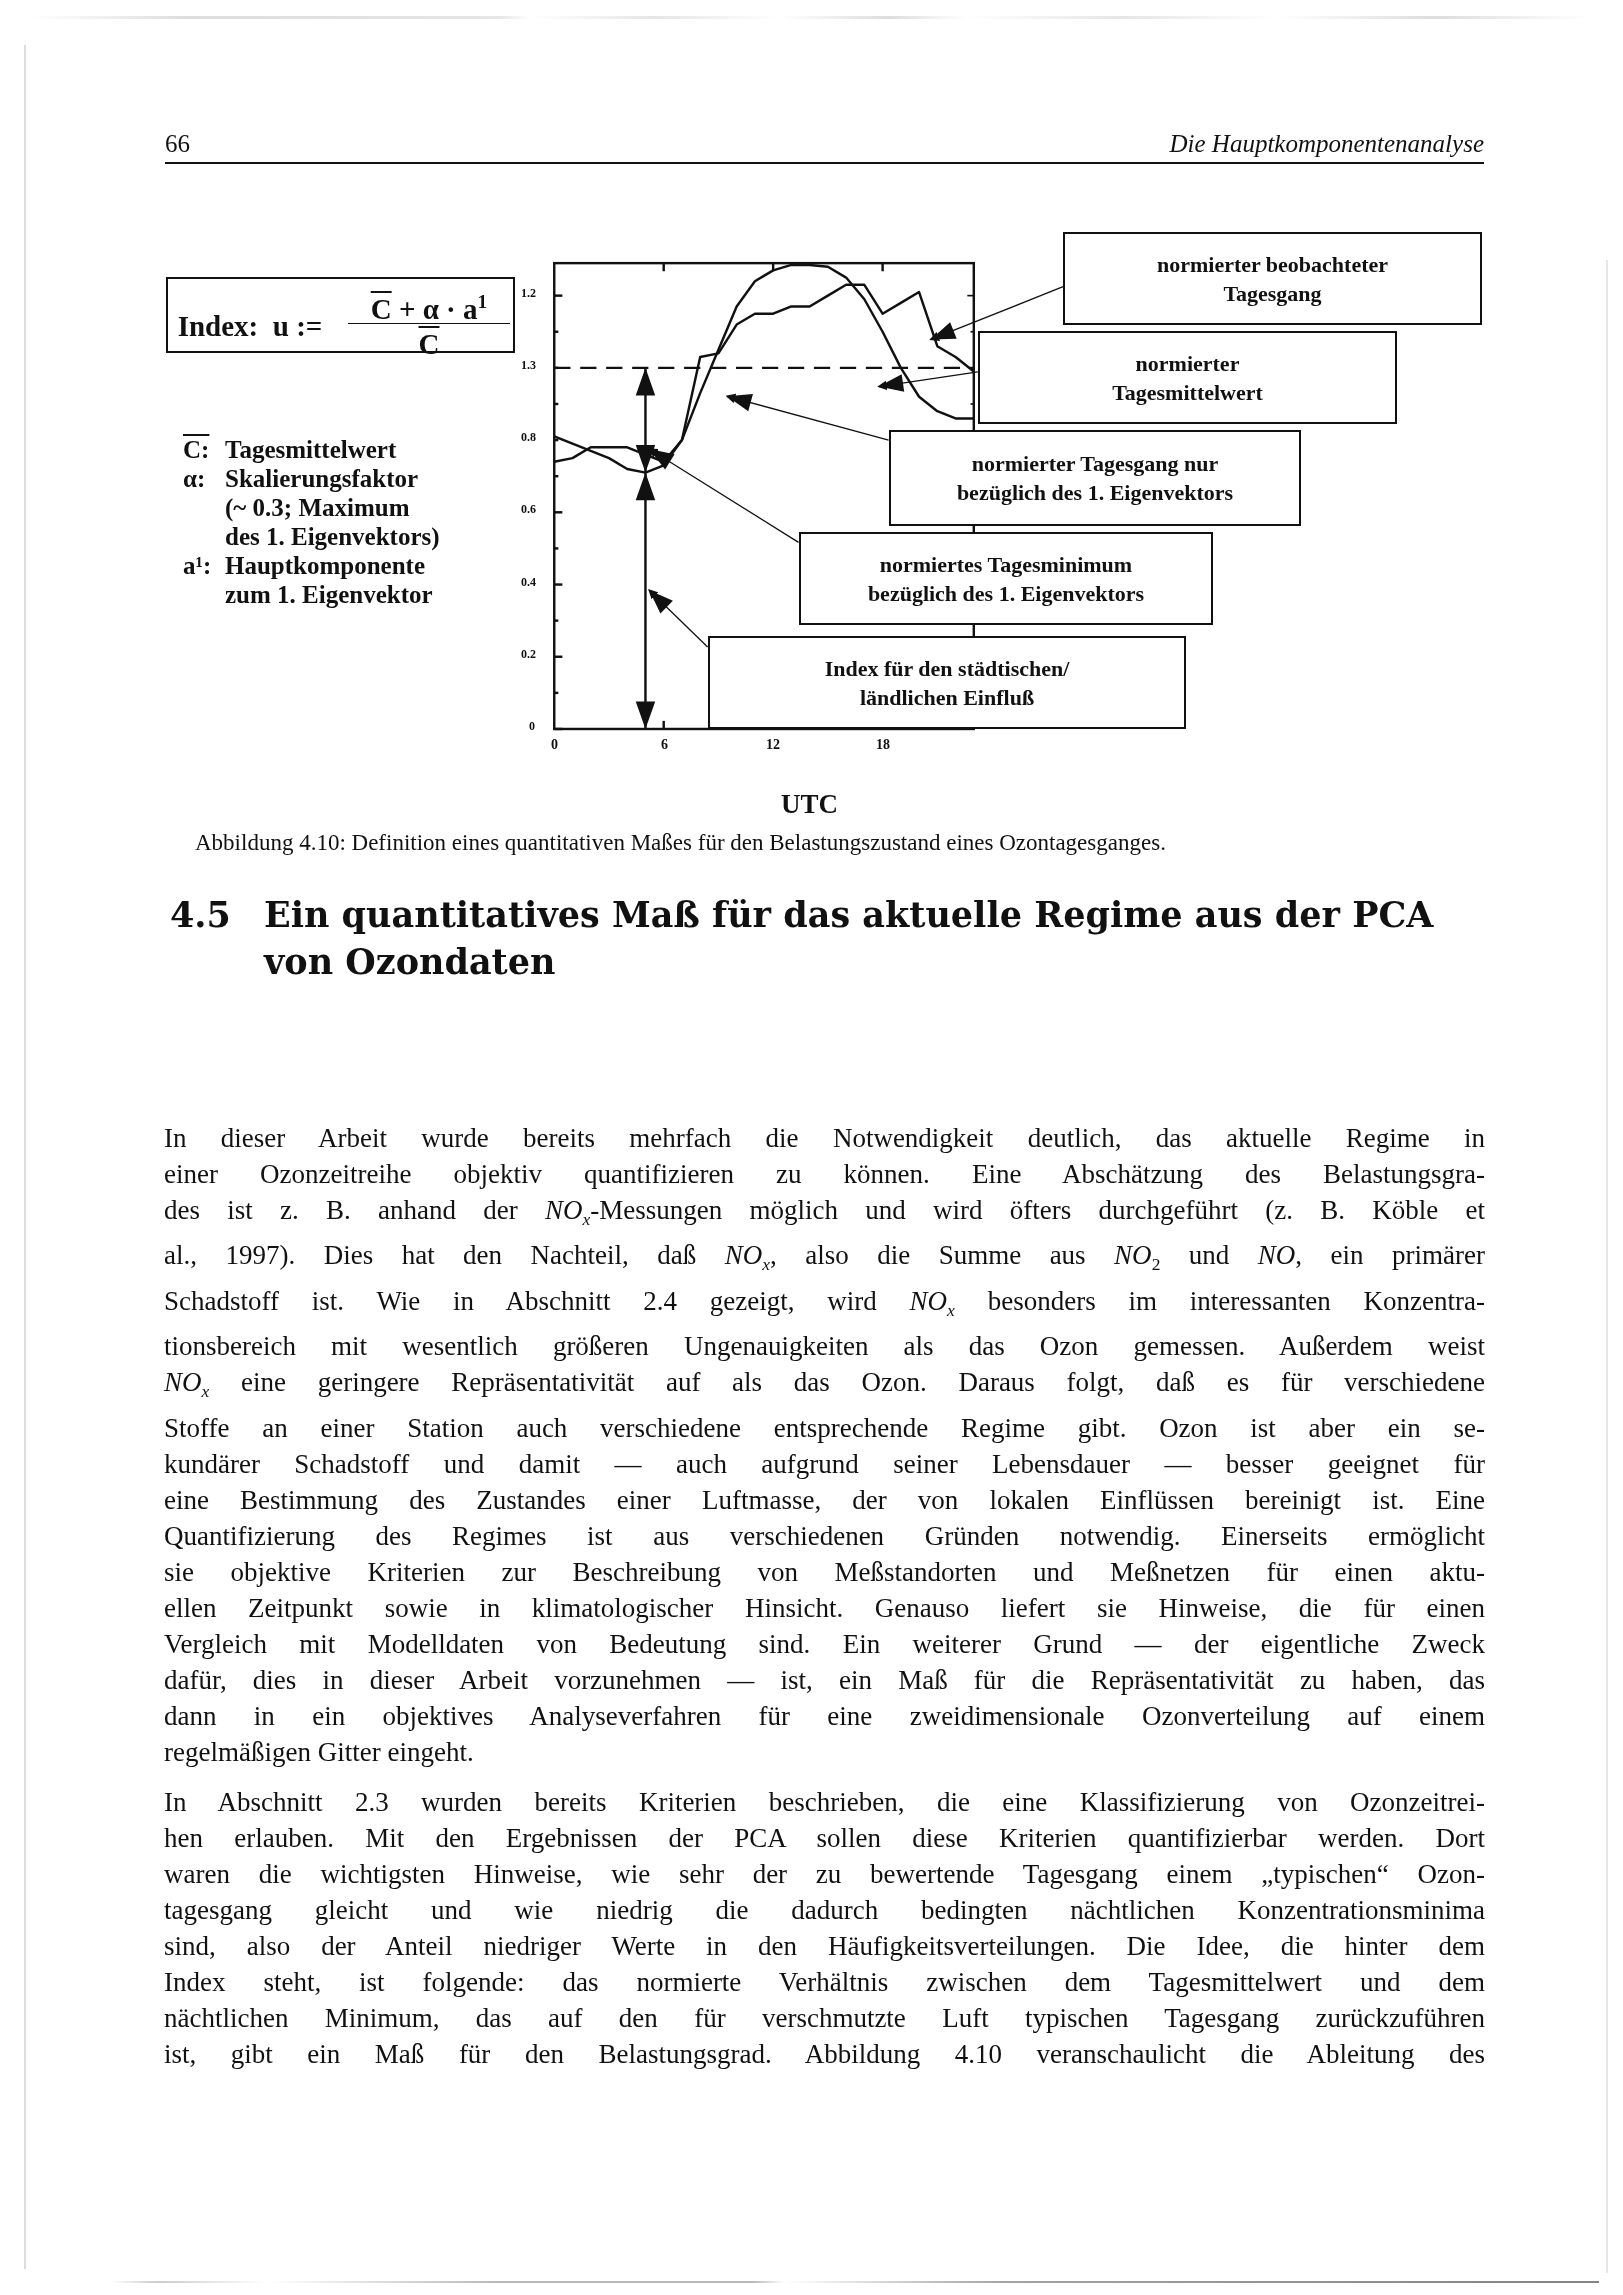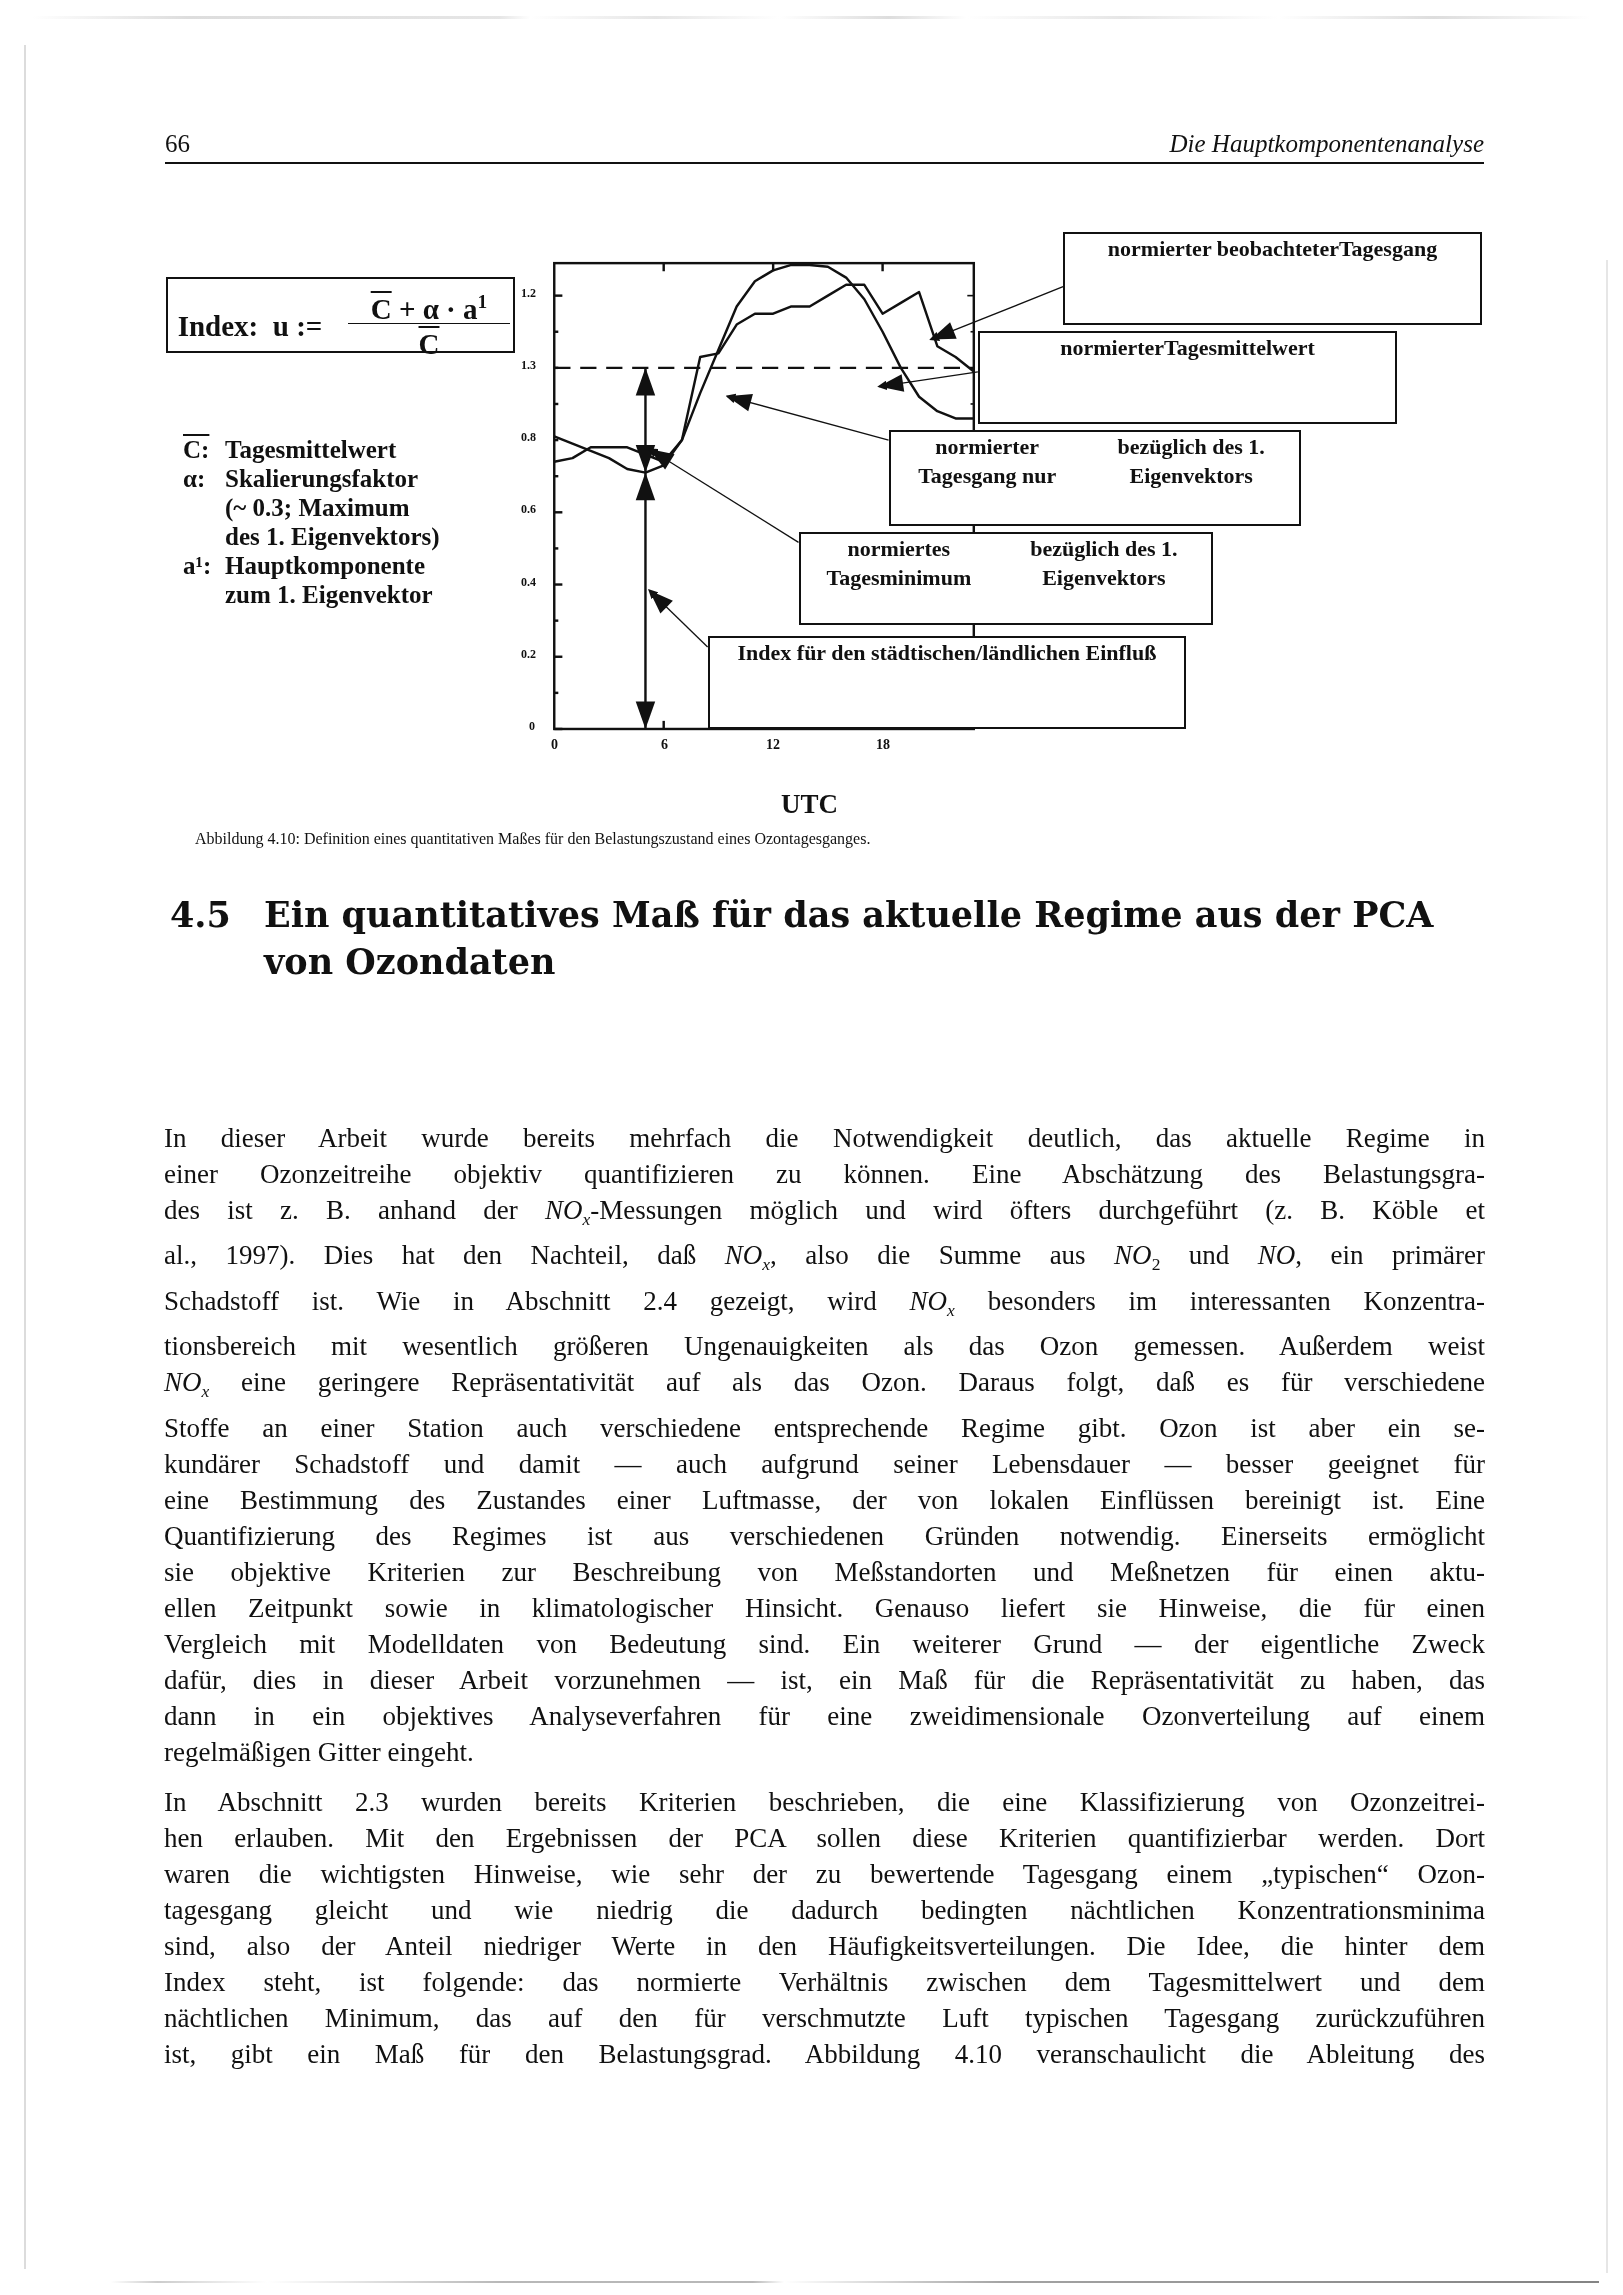--- a/index.html
+++ b/index.html
@@ -33,23 +33,23 @@
   .legend-row .sym { width: 42px; }
   .legend-row .sym.over { text-decoration: overline; }
 
   .plot-svg { position: absolute; left: 0; top: 0; }
   .ylab { position: absolute; font-family: "Liberation Serif", serif; font-weight: bold; font-size: 12px; }
   .xlab { position: absolute; font-family: "Liberation Serif", serif; font-weight: bold; font-size: 14px; }
   .utc { position: absolute; left: 781px; top: 757px; font-family: "Liberation Serif", serif; font-weight: bold; font-size: 27px; margin-top: 32px; }
 
   .callout { position: absolute; border: 2.4px solid #111; box-sizing: border-box; background: #fff;
              font-family: "Liberation Serif", serif; font-weight: bold; font-size: 22px; line-height: 29px;
-             text-align: center; display: flex; flex-direction: row; justify-content: center; }
-
-  .caption { position: absolute; left: 195px; top: 830px; font-family: "Liberation Serif", serif; font-size: 16px; white-space: nowrap; }
+             text-align: center; display: flex; flex-direction: column; justify-content: center; }
+
+  .caption { position: absolute; left: 195px; top: 830px; font-family: "Liberation Serif", serif; font-size: 23px; white-space: nowrap; }
 
   .section-title { position: absolute; left: 170px; top: 891px; font-family: "DejaVu Serif", serif; font-weight: bold; font-size: 35px; line-height: 47px; }
   .section-title .num { position: absolute; left: 0; top: 0; }
   .section-title .text { position: absolute; left: 94px; top: 0; width: 1234px; }
 
   .body-text { position: absolute; left: 164px; width: 1321px; font-family: "Liberation Serif", serif; font-size: 27px; line-height: 36px; text-align: justify; hyphens: none; }
   .body-text .line { display: block; text-align: justify; text-align-last: justify; white-space: nowrap; overflow: visible; }
   .body-text .line.last { text-align-last: left; }
   .math { font-style: italic; }
   sub { font-size: 0.65em; }

